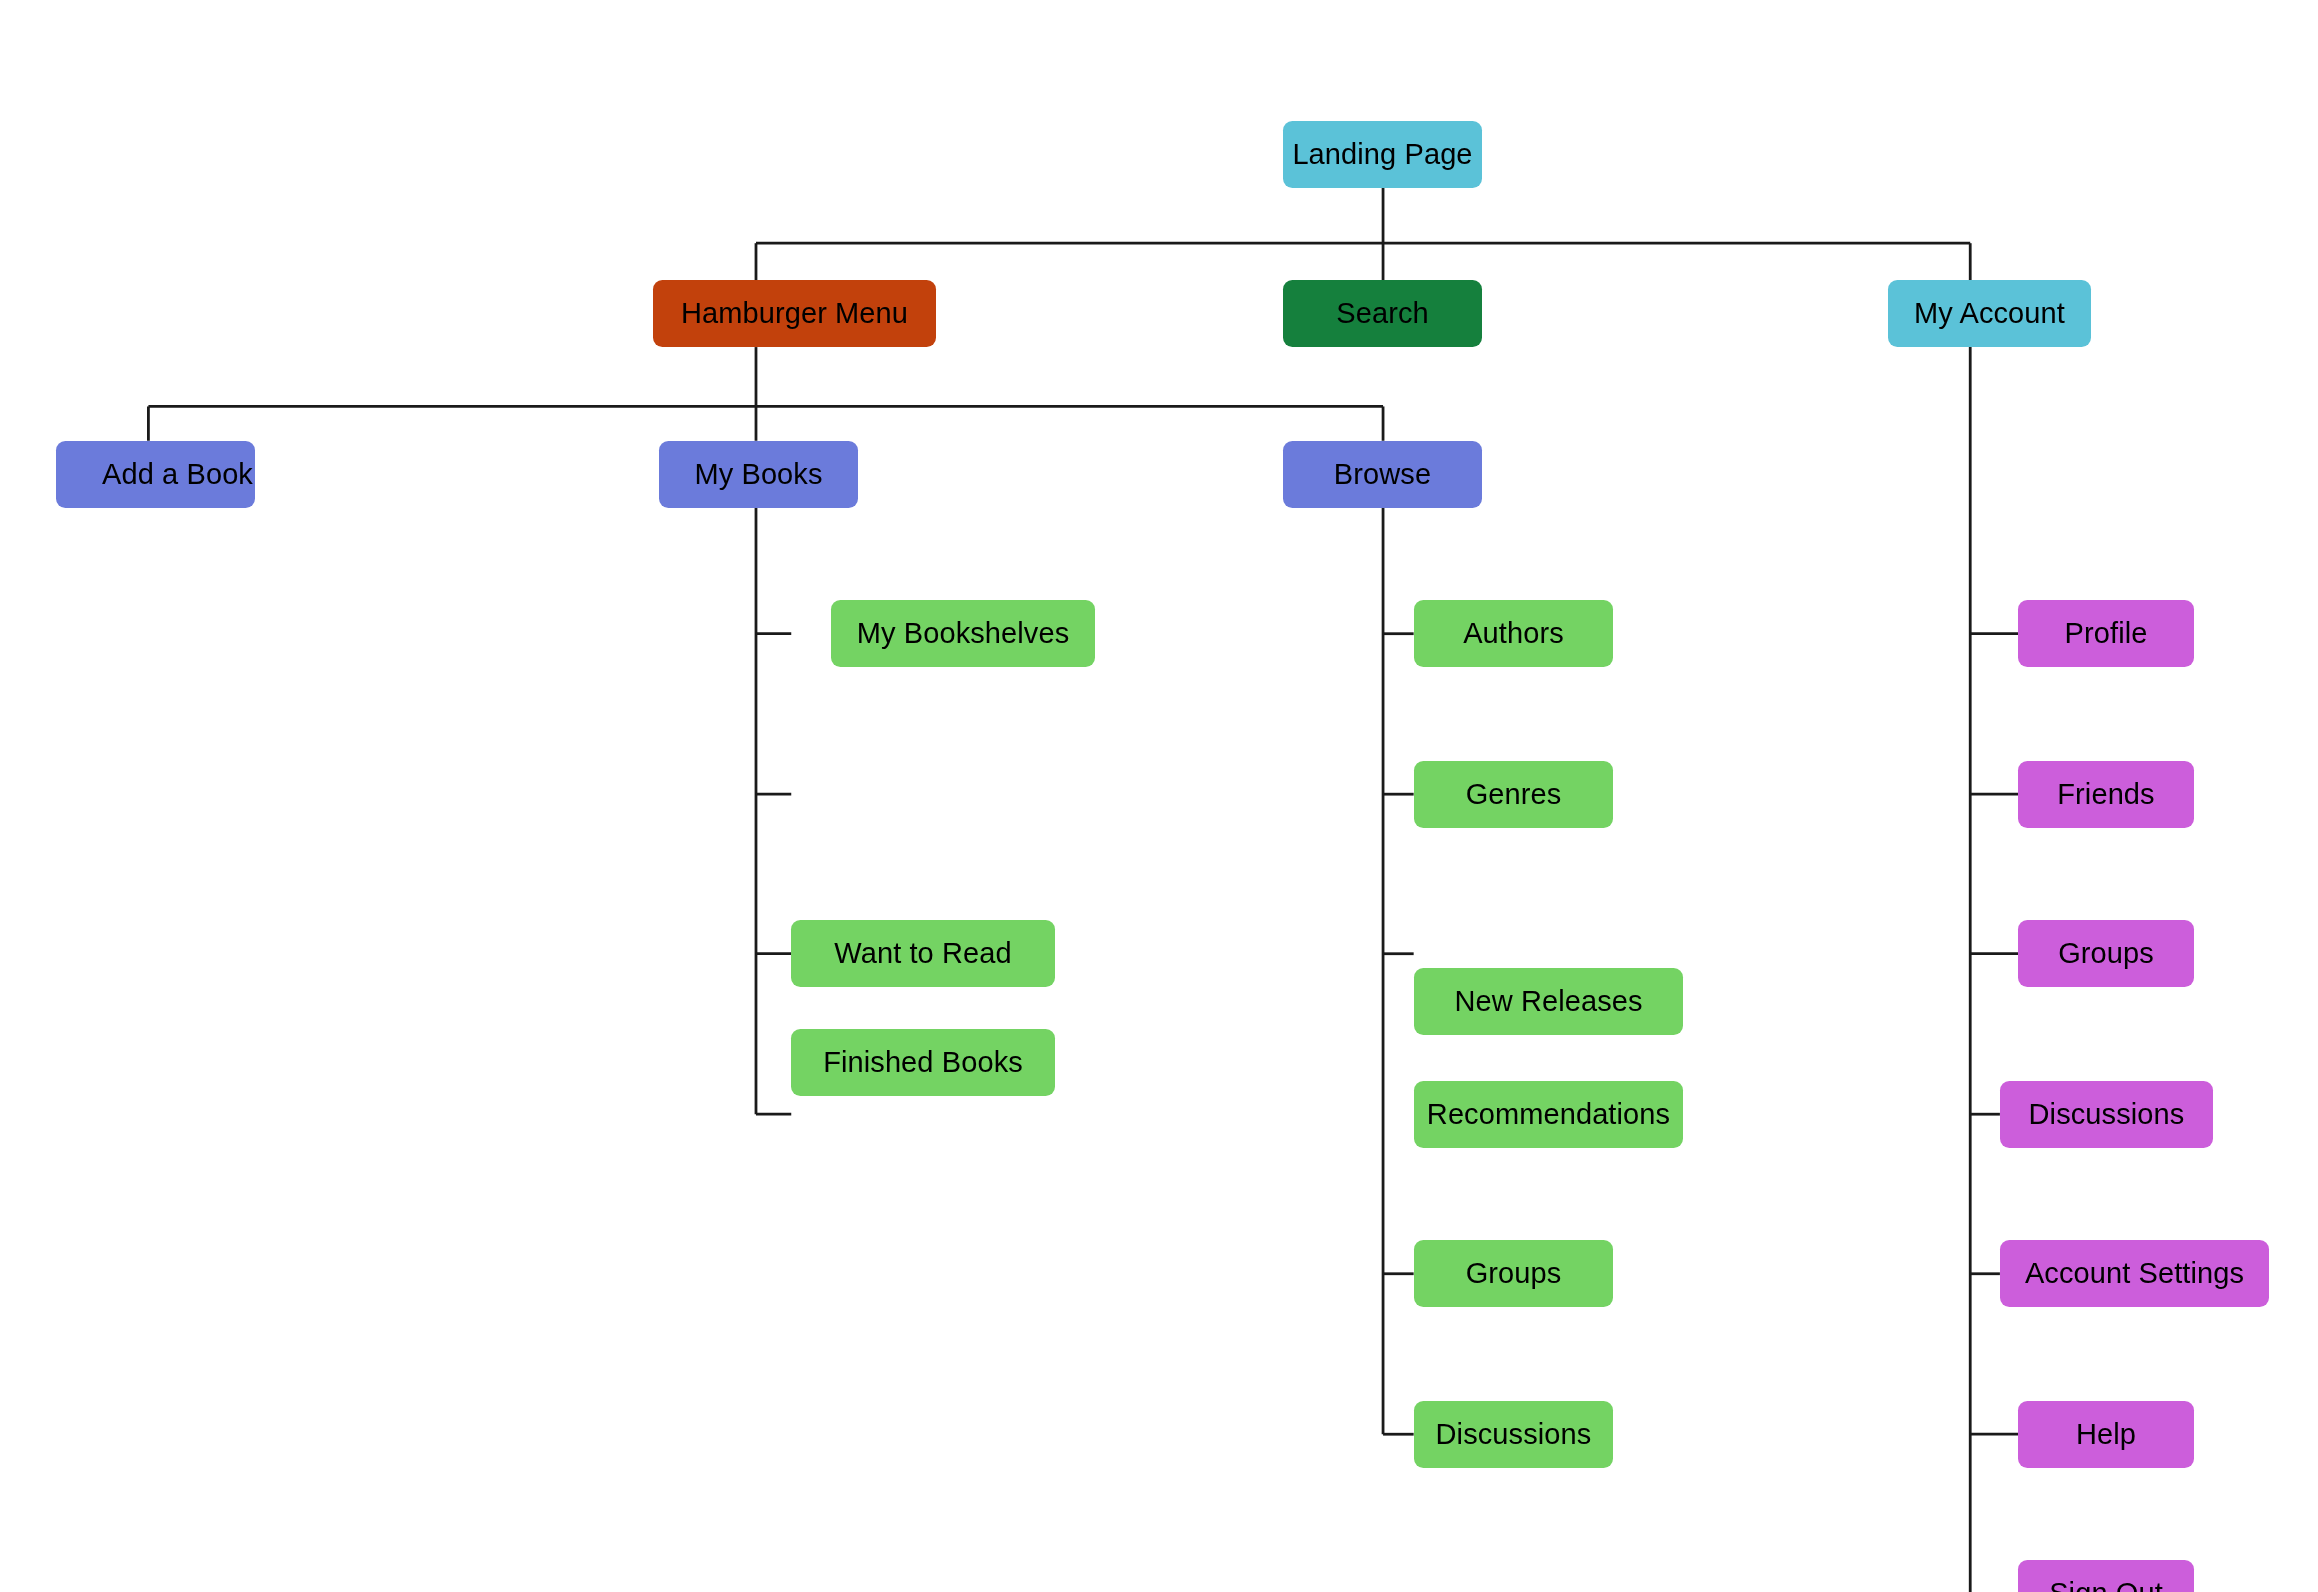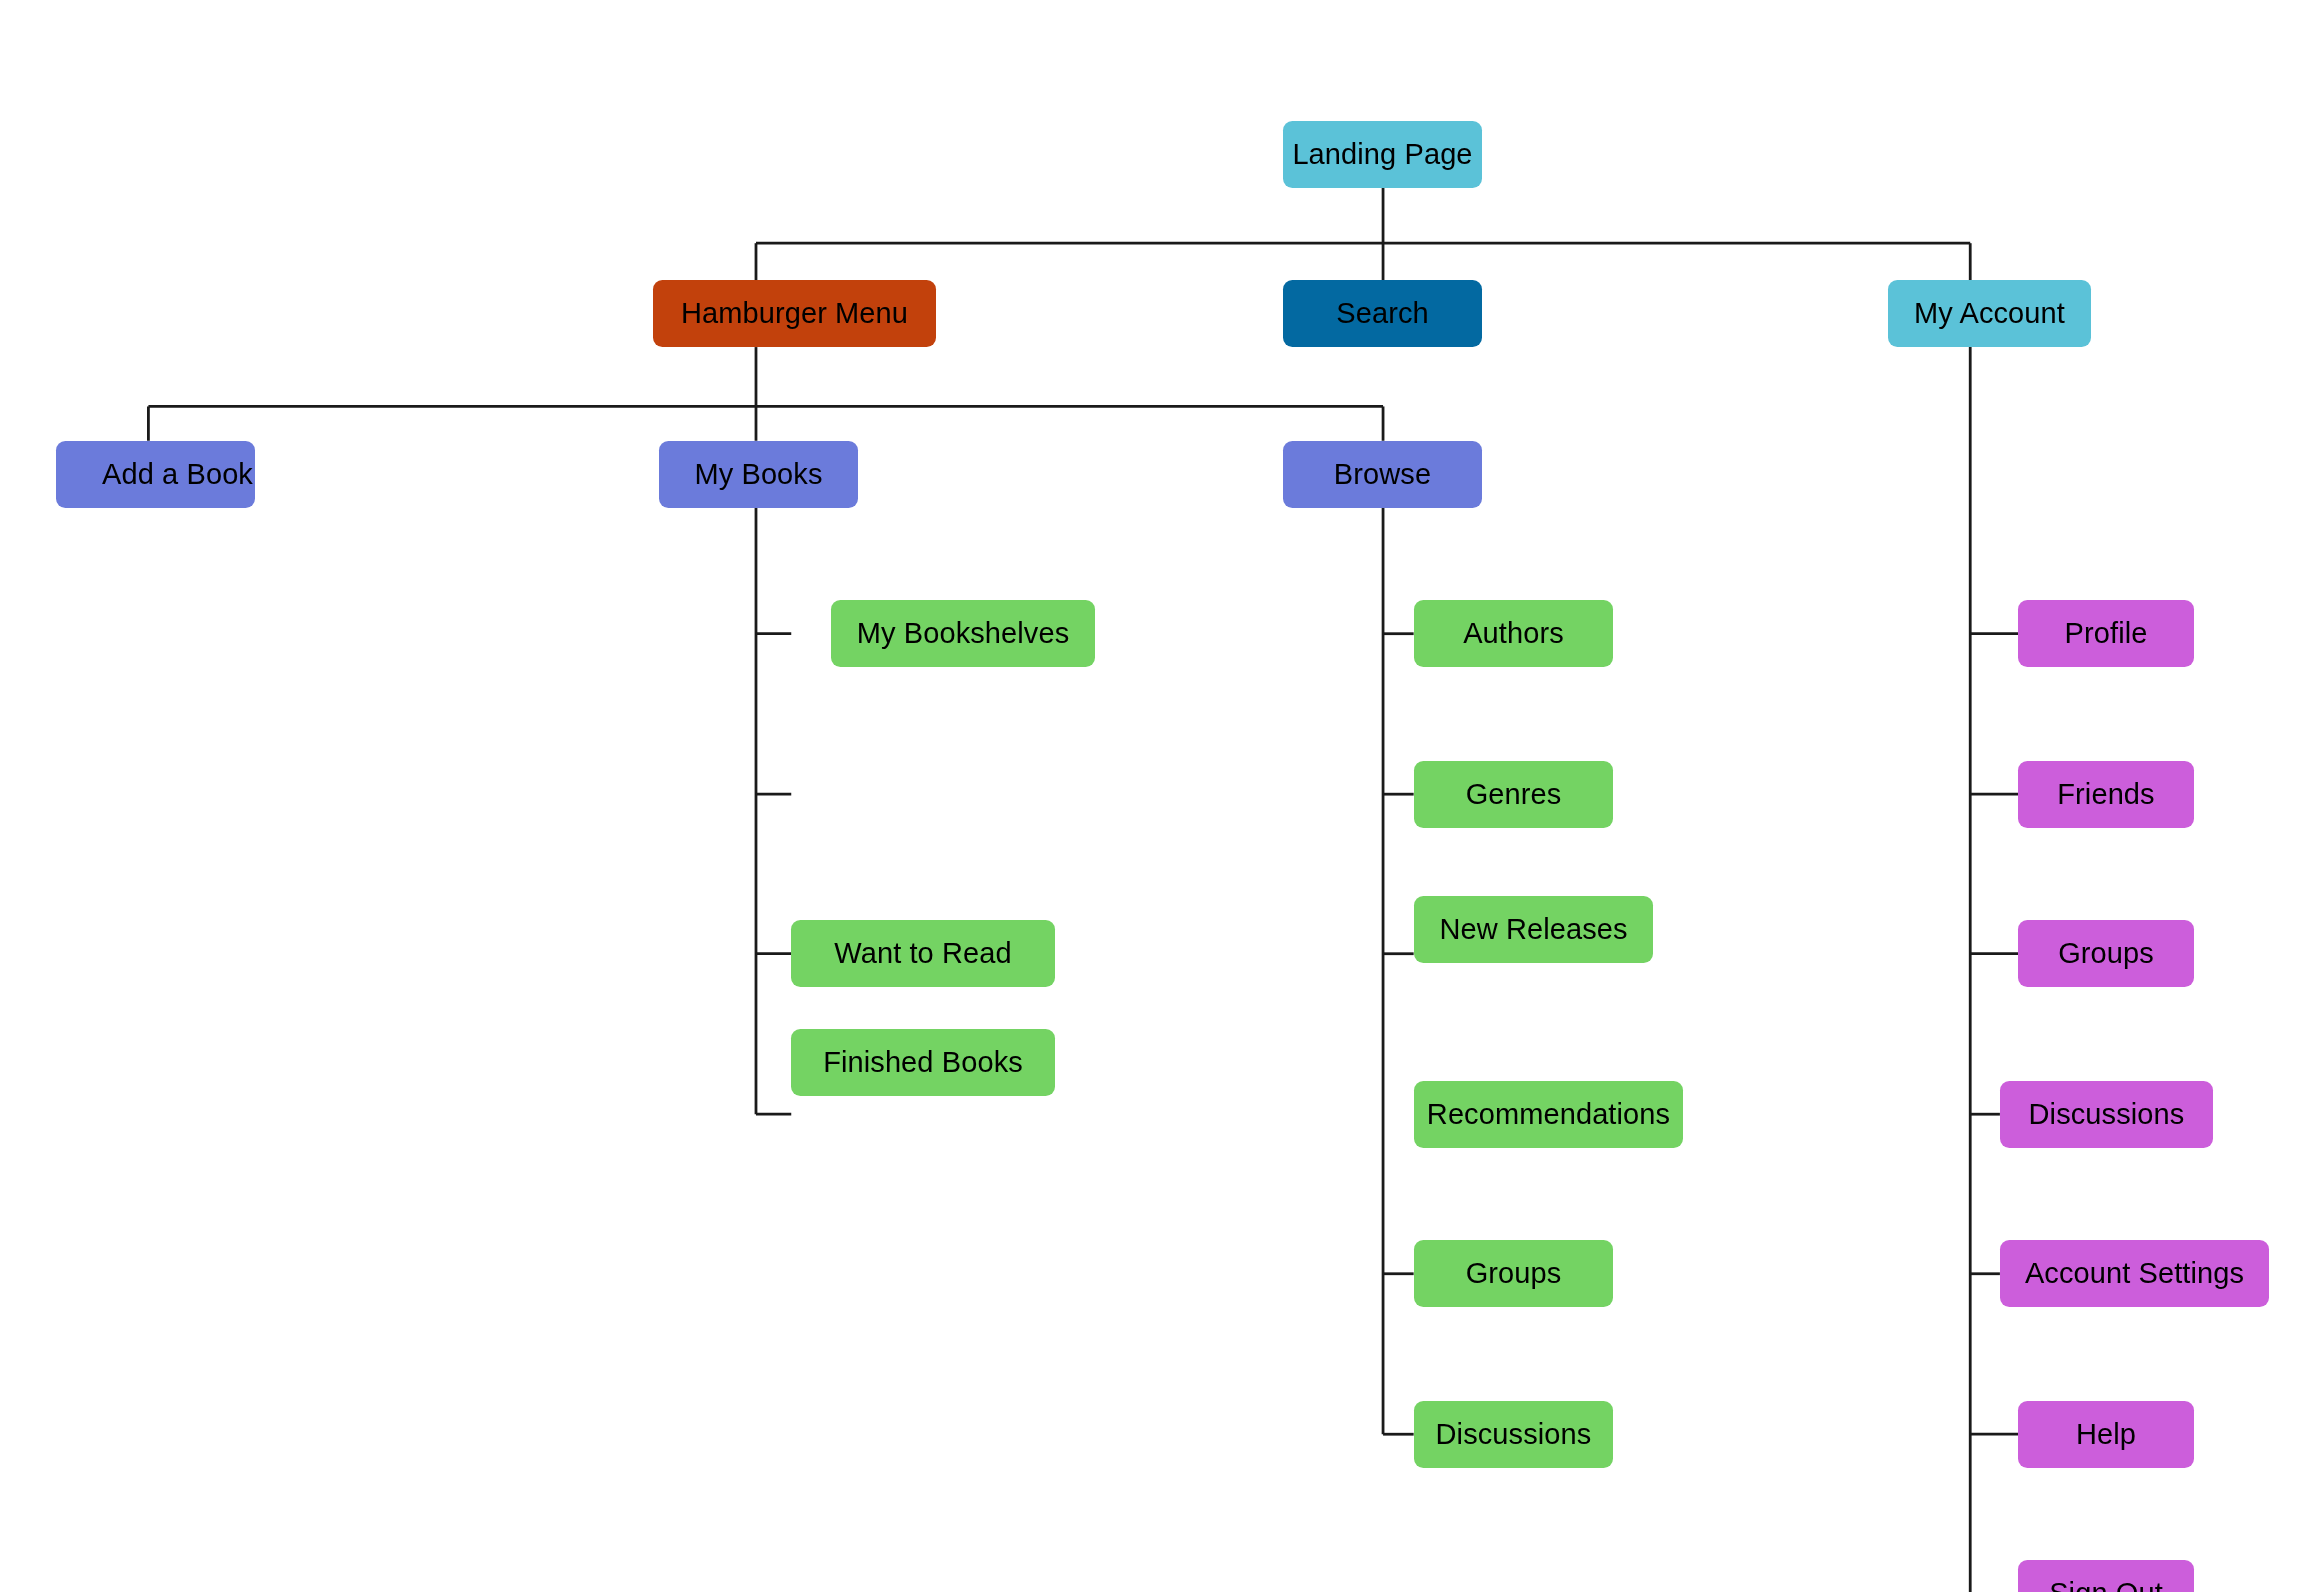--- a/index.html
+++ b/index.html
@@ -92,21 +92,21 @@
   </svg>
 
   <div class="node" style="left:1283px; top:121px; width:199px; height:67px; background:#5BC2D8;justify-content:center;">
     <span class="node-label">Landing Page</span>
   </div>
 
   <div class="node" style="left:653px; top:280px; width:283px; height:67px; background:#c2410c;">
     <span class="node-label">Hamburger Menu</span>
   </div>
 
-  <div class="node" style="left:1283px; top:280px; width:199px; height:67px; background:#0369a1;">
+  <div class="node" style="left:1283px; top:280px; width:199px; height:67px; background:#15803d;">
     <span class="node-label">Search</span>
   </div>
 
   <div class="node" style="left:1888px; top:280px; width:203px; height:67px; background:#5BC2D8;">
     <span class="node-label">My Account</span>
   </div>
 
   <div class="node" style="left:56px; top:441px; width:199px; height:67px; background:#6B7BDB;padding-left:44px;">
     <span class="node-label">Add a Book</span>
   </div>
@@ -133,21 +133,21 @@
   </div>
 
   <div class="node" style="left:1414px; top:600px; width:199px; height:67px; background:#74D363;">
     <span class="node-label">Authors</span>
   </div>
 
   <div class="node" style="left:1414px; top:761px; width:199px; height:67px; background:#74D363;">
     <span class="node-label">Genres</span>
   </div>
 
-  <div class="node" style="left:1414px; top:896px; width:239px; height:67px; background:#74D363;">
+  <div class="node" style="left:1414px; top:968px; width:269px; height:67px; background:#74D363;">
     <span class="node-label">New Releases</span>
   </div>
 
   <div class="node" style="left:1414px; top:1081px; width:269px; height:67px; background:#74D363;">
     <span class="node-label">Recommendations</span>
   </div>
 
   <div class="node" style="left:1414px; top:1240px; width:199px; height:67px; background:#74D363;">
     <span class="node-label">Groups</span>
   </div>

